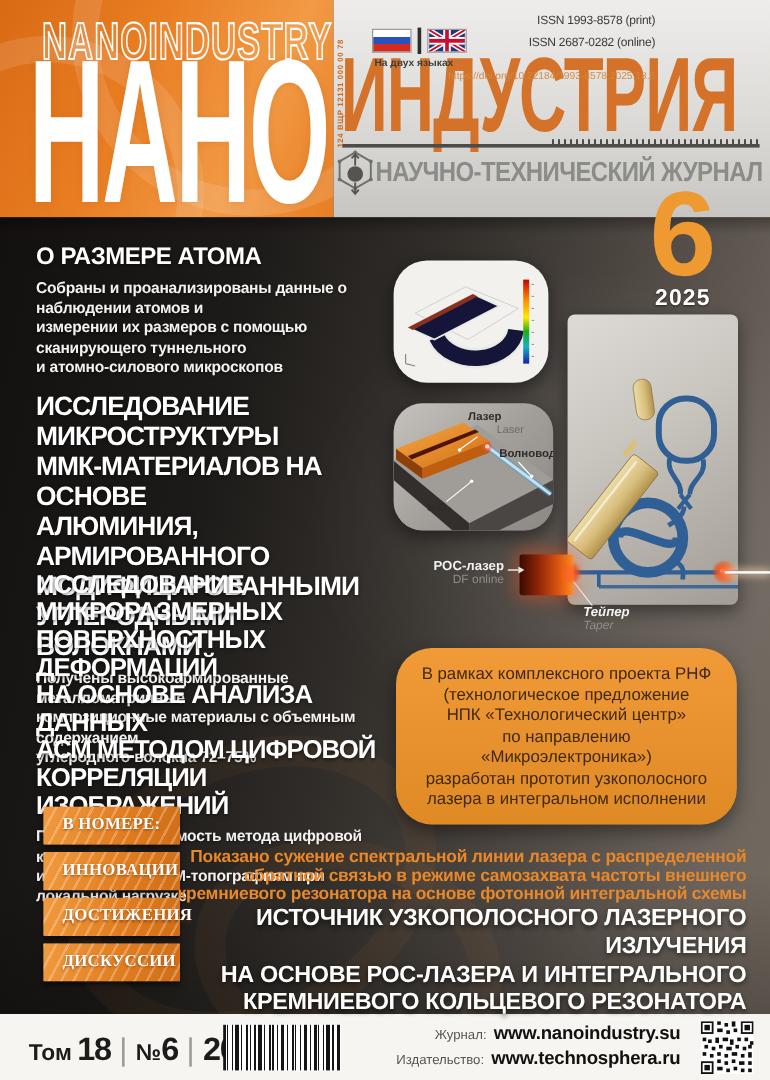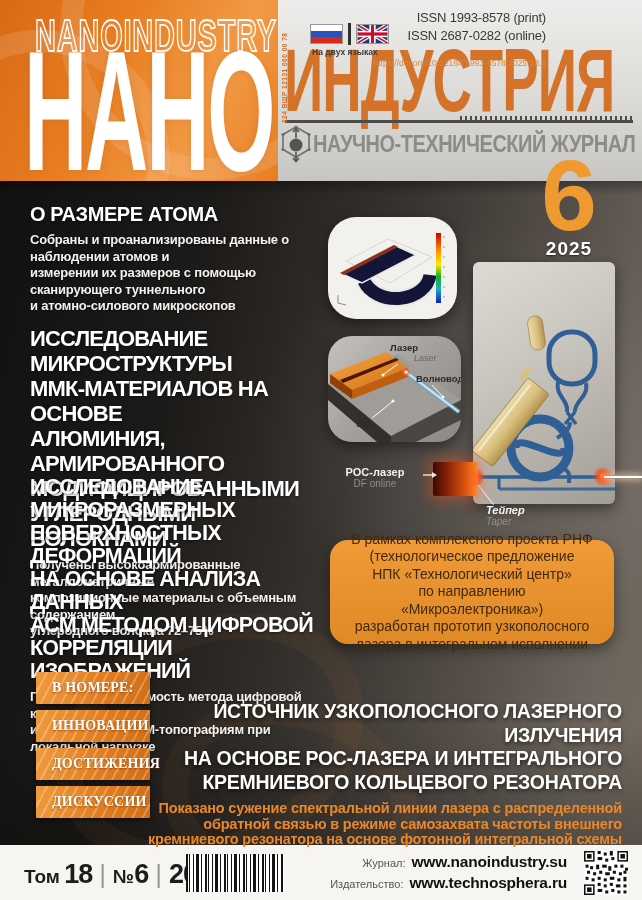--- a/index.html
+++ b/index.html
@@ -24,21 +24,21 @@
     white-space:nowrap; z-index:2; }
   #subscription-code { position:absolute; left:281px; top:8px; height:115px;
     writing-mode:vertical-rl; transform:rotate(180deg); font-size:6.5px; font-weight:bold;
     color:#d2691e; letter-spacing:.5px; z-index:4;}
   #flags { position:absolute; left:310px; top:23px; display:flex; align-items:center; z-index:4; }
   .flag { width:33px; height:20px; border:1px solid #9a9a97; }
   #flag-ru { background:linear-gradient(180deg,#fff 0 33%,#2a52be 33% 66%,#d52b1e 66% 100%); }
   #flags-divider { width:3px; height:22px; background:#2e2e2c; margin:0 5px; }
   #bilingual-note { position:absolute; left:312px; top:47px; font-size:8.5px; font-weight:bold; color:#3c3c3a; z-index:4;}
   #issn-block { position:absolute; right:10px; top:9px; text-align:right; z-index:4; }
-  .issn-line { font-size:13px; color:#3a3a38; line-height:18px; letter-spacing:-0.2px;}
+  .issn-line { font-size:10px; color:#3a3a38; line-height:18px; letter-spacing:-0.2px;}
   #doi-link { font-size:8.5px; color:#cf8b45; margin-top:13px; }
   #ruler-line { position:absolute; left:285px; top:120px; width:348px; height:3px; background:#4c4c4a; z-index:2;}
   #ruler-ticks { position:absolute; left:460px; top:116px; width:173px; height:4px;
     background:repeating-linear-gradient(90deg,#4c4c4a 0 2px,transparent 2px 5px); z-index:2;}
   #molecule-icon { position:absolute; left:280px; top:121px; z-index:3; }
   #journal-tagline { position:absolute; left:313px; top:131px; font-size:20px; font-weight:bold;
     color:#8b8b88; letter-spacing:-0.5px; transform:scaleY(1.15); transform-origin:0 0; white-space:nowrap; z-index:3;}
   #issue-number { position:absolute; left:540px; top:145px; width:58px; font-size:100px; line-height:1;
     font-weight:bold; color:#ee9a30; text-align:center; z-index:7; }
   #issue-year { position:absolute; left:540px; top:238px; width:58px; text-align:center;
@@ -79,37 +79,37 @@
     background:linear-gradient(135deg,#c6c3bf 0%,#a3a09b 50%,#8b8783 100%);text-align:center; }
   #fig-circuit { left:473px; top:262px; width:142px; height:242px; border-radius:6px;
     background:linear-gradient(150deg,#dedbd6 0%,#c9c5bf 40%,#a29d95 100%); }
   .fig-label-ru { position:absolute; font-size:9.5px; font-weight:bold; color:#2e2b28; white-space:nowrap;}
   .fig-label-en { position:absolute; font-size:9px; color:#6b6864; white-space:nowrap;padding-left:24px;}
   .leader { position:absolute; height:1px; background:rgba(255,255,255,.85); transform-origin:0 0; }
 
   #dfb-glow { position:absolute; left:433px; top:462px; width:45px; height:34px; border-radius:2px;
     background:linear-gradient(90deg,#3a0a02 0%,#8f2508 35%,#e05a10 75%,#ff8c28 100%);
     box-shadow:0 0 14px 3px rgba(255,80,20,.45); z-index:3;}
-  #dfb-label { position:absolute; left:330px; top:466px; width:90px; text-align:center; z-index:4;}
+  #dfb-label { position:absolute; left:330px; top:466px; width:90px; text-align:right; z-index:4;}
   #dfb-label .ru { font-size:11px; font-weight:bold; color:#f2f2f0; }
   #dfb-label .en { font-size:10px; color:#8f8b86; }
   #dfb-arrow { position:absolute; left:423px; top:471px; z-index:4;}
   #taper-label { position:absolute; left:486px; top:504px; z-index:4;font-style:italic;}
   #taper-label .ru { font-size:11px; font-weight:bold; color:#f2f2f0; }
   #taper-label .en { font-size:10px; color:#928e89; }
   #taper-leader { left:478px; top:484px; width:26px; transform:rotate(52deg); }
   #beam-line { position:absolute; left:604px; top:476px; width:38px; height:2px;
     background:#fff; box-shadow:0 0 7px 1px #ffd9b0; z-index:3;}
   #beam-glow { position:absolute; left:593px; top:466px; width:22px; height:22px; border-radius:50%;
     background:radial-gradient(circle,#ff5a22 0%,rgba(255,90,30,.5) 45%,transparent 70%); z-index:3;}
   #left-glow { position:absolute; left:466px; top:469px; width:18px; height:18px; border-radius:50%;
     background:radial-gradient(circle,#ff6a2a 0%,rgba(255,90,30,.45) 45%,transparent 70%); z-index:3;}
 
-  #highlight-box { position:absolute; left:330px; top:540px; width:284px; height:104px;
-    background:linear-gradient(180deg,#f09a38,#e08a26); border-radius:18px;
+  #highlight-box { position:absolute; left:330px; top:540px; width:284px; height:147px;
+    background:linear-gradient(180deg,#f09a38,#e08a26); border-radius:30px;
     box-shadow:0 6px 14px rgba(0,0,0,.4); display:flex; align-items:center; justify-content:center;
     padding:8px 16px; z-index:2;}
   #highlight-text { font-size:14px; line-height:17.4px; color:#40290e; text-align:center; white-space:pre-line;}
 
   #feature { position:absolute; right:20px; top:700px; width:478px; text-align:right; z-index:2;}
   #feature-title { font-size:19.5px; line-height:23.5px; font-weight:bold; color:#fdfdfb;
     letter-spacing:-0.3px; white-space:pre-line; text-shadow:0 2px 4px rgba(0,0,0,.6);}
   #feature-desc { margin-top:7px; font-size:14.5px; line-height:15.5px; font-weight:bold;
     color:#e8882b; letter-spacing:-0.2px; white-space:pre-line;}
 
@@ -344,26 +344,26 @@
   <div id="highlight-box">
     <div id="highlight-text">В рамках комплексного проекта РНФ
 (технологическое предложение
 НПК «Технологический центр»
 по направлению «Микроэлектроника»)
 разработан прототип узкополосного
 лазера в интегральном исполнении</div>
   </div>
 
   <div id="feature">
+    <div id="feature-desc">Показано сужение спектральной линии лазера с распределенной
+обратной связью в режиме самозахвата частоты внешнего
+кремниевого резонатора на основе фотонной интегральной схемы</div>
     <div id="feature-title">ИСТОЧНИК УЗКОПОЛОСНОГО ЛАЗЕРНОГО ИЗЛУЧЕНИЯ
 НА ОСНОВЕ РОС-ЛАЗЕРА И ИНТЕГРАЛЬНОГО
 КРЕМНИЕВОГО КОЛЬЦЕВОГО РЕЗОНАТОРА</div>
-    <div id="feature-desc">Показано сужение спектральной линии лазера с распределенной
-обратной связью в режиме самозахвата частоты внешнего
-кремниевого резонатора на основе фотонной интегральной схемы</div>
   </div>
 
   <div id="footer">
     <div id="vol-block">
       <span class="vol-label">Том</span>&nbsp;<span class="vol-big">18</span><span class="vol-sep">|</span><span class="vol-label">№</span><span class="vol-big">6</span><span class="vol-sep">|</span><span class="vol-big">2025</span>
     </div>
     <div id="barcode"></div>
     <div id="site-links">
       <div class="site-row">
         <span class="site-label">Журнал:</span>

